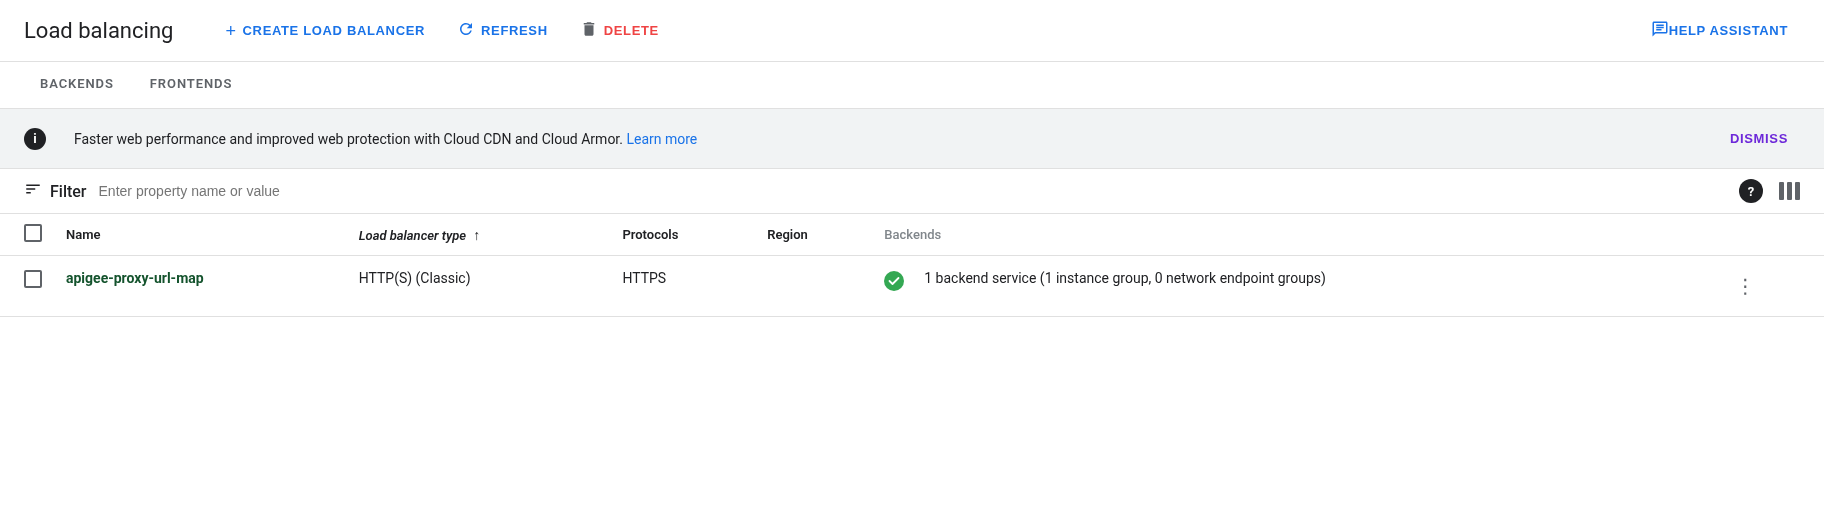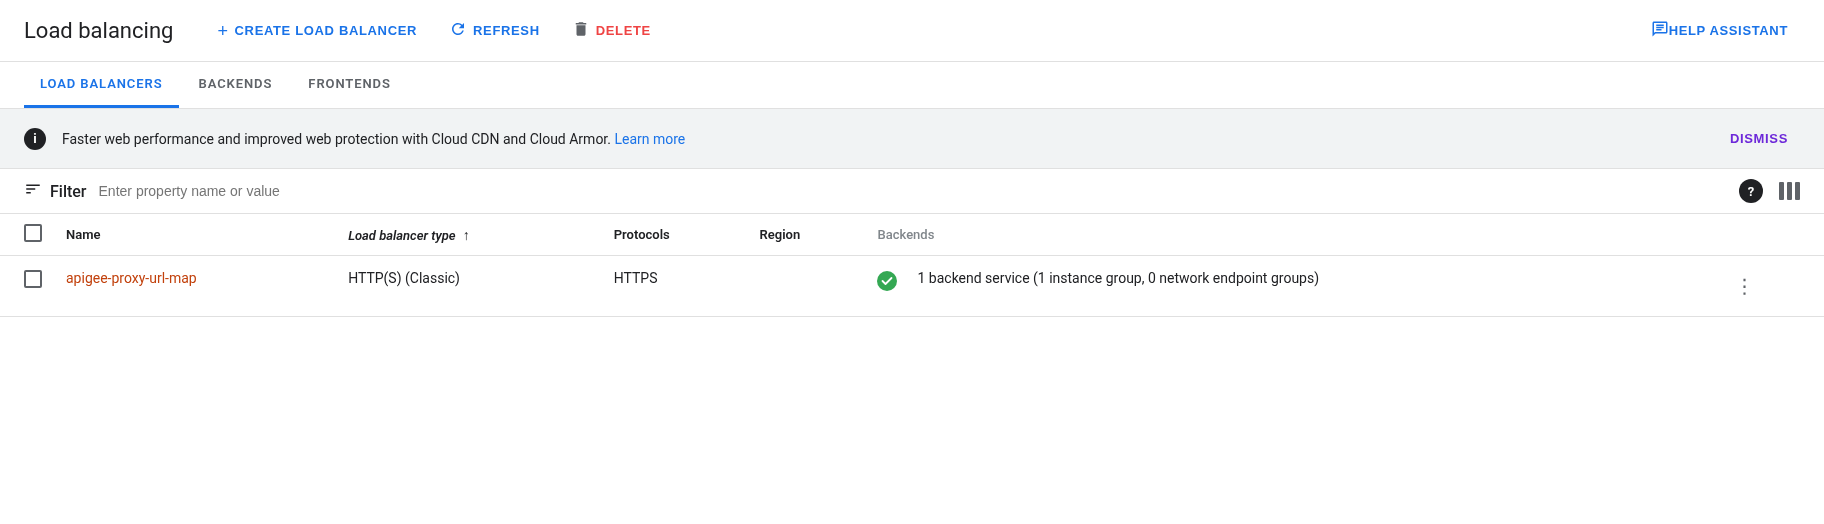--- a/index.html
+++ b/index.html
@@ -10,21 +10,21 @@
       display: flex;
       align-items: center;
       padding: 12px 24px;
       border-bottom: 1px solid #e0e0e0;
       gap: 24px;
     }
     .header-title {
       font-size: 22px;
       font-weight: 400;
       color: #202124;
-      margin-right: 8px;
+      margin-right: 16px;
     }
     .header-actions {
       display: flex;
       align-items: center;
       gap: 8px;
     }
     .header-btn {
       display: flex;
       align-items: center;
       gap: 6px;
@@ -96,20 +96,21 @@
       align-items: center;
       justify-content: center;
       font-size: 13px;
       font-weight: 700;
       flex-shrink: 0;
     }
     .info-text {
       font-size: 14px;
       color: #202124;
       flex: 1;
+      margin-left: 12px;
     }
     .info-link {
       color: #1a73e8;
       text-decoration: none;
       cursor: pointer;
     }
     .dismiss-btn {
       color: #6d28d9;
       font-size: 13px;
       font-weight: 600;
@@ -249,21 +250,21 @@
       background: none;
       border: none;
       cursor: pointer;
       color: #5f6368;
       font-size: 20px;
       padding: 4px 8px;
       display: flex;
       align-items: center;
     }
 
-    .name-cell { color: #c2410c; cursor: pointer; font-weight: 400; margin-top: 40px; }
+    .name-cell { color: #14532d; cursor: pointer; font-weight: 700; margin-top: 40px; }
   </style>
 </head>
 <body>
 
 <div class="header">
   <span class="header-title">Load balancing</span>
 
   <div class="header-actions">
     <button class="header-btn">
       <span style="font-size:18px; font-weight:300; line-height:1;">+</span>
@@ -298,21 +299,20 @@
       <svg width="18" height="18" viewBox="0 0 24 24" fill="#1a73e8">
         <path d="M20 2H4c-1.1 0-2 .9-2 2v18l4-4h14c1.1 0 2-.9 2-2V4c0-1.1-.9-2-2-2zm0 14H5.17L4 17.17V4h16v12z"></path>
         <path d="M7 9h10v2H7zm0-3h10v2H7zm0 6h7v2H7z"></path>
       </svg>
     </span>
     <span>HELP ASSISTANT</span>
   </button>
 </div>
 
 <div class="tabs">
-  <div class="tab active">LOAD BALANCERS</div>
   <div class="tab">BACKENDS</div>
   <div class="tab">FRONTENDS</div>
 </div>
 
 <div class="info-banner">
   <div class="info-icon">i</div>
   <div class="info-text">
     <span>Faster web performance and improved web protection with Cloud CDN and Cloud Armor.</span>
     <a class="info-link">Learn more</a>
   </div>

